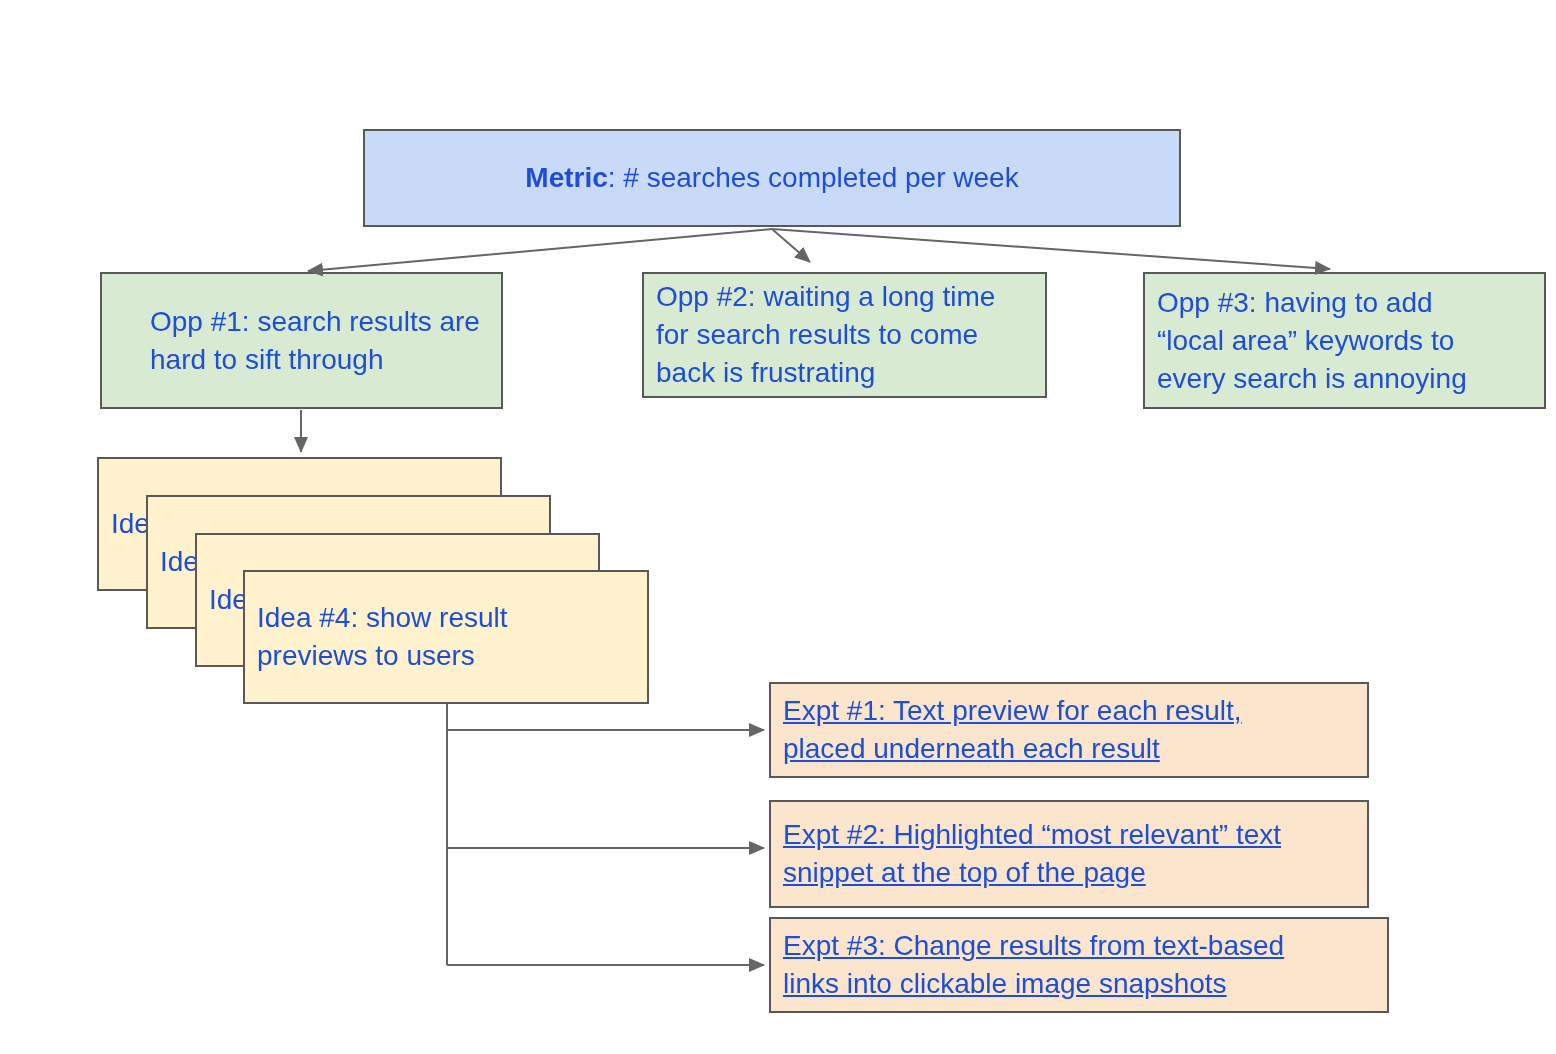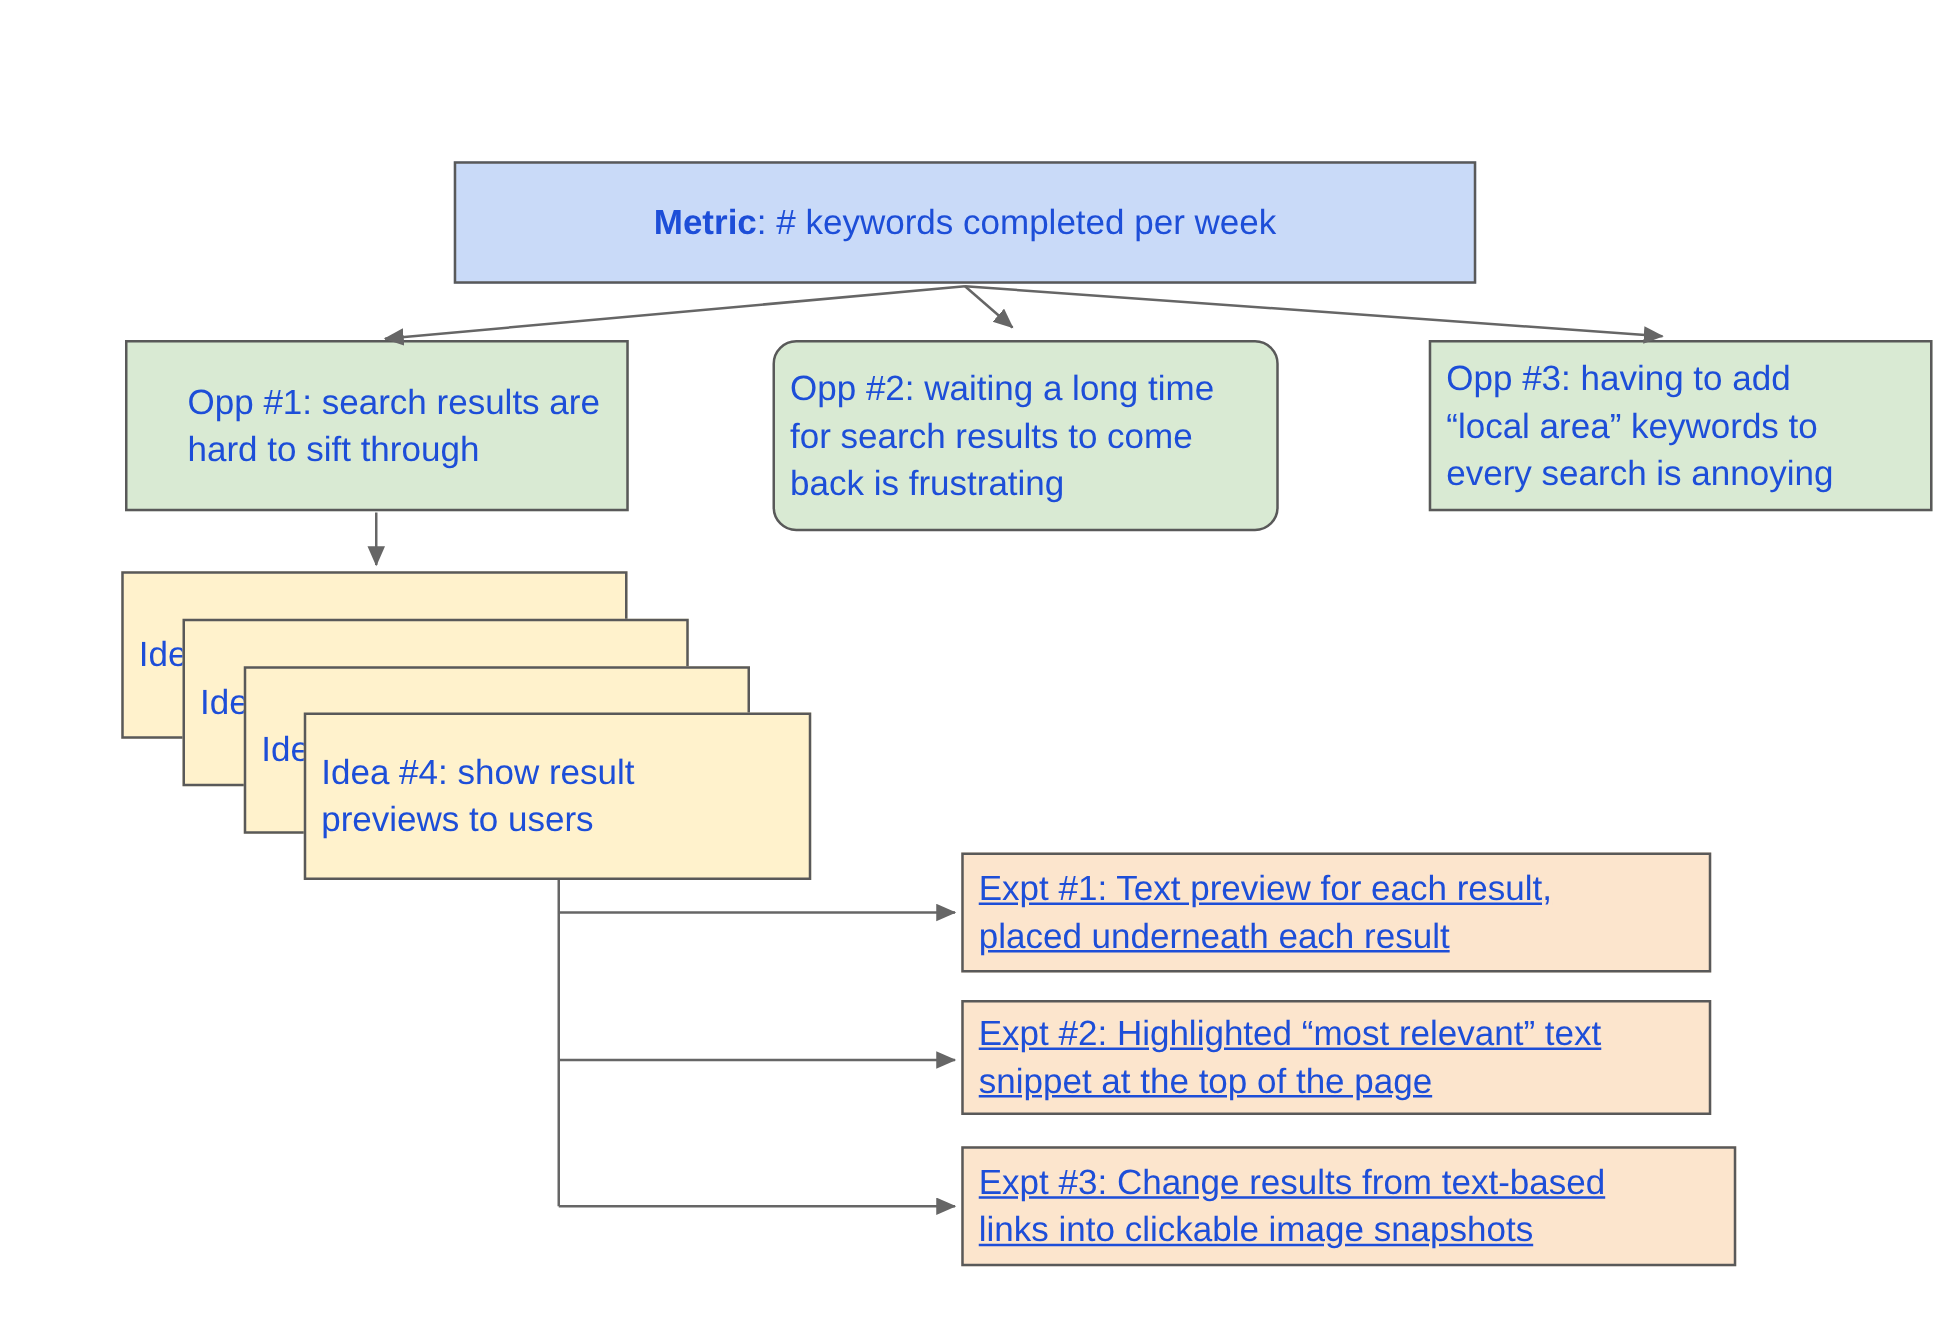--- a/index.html
+++ b/index.html
@@ -25,30 +25,30 @@
   }
   .metric{
     left:323px;top:129px;width:818px;height:98px;
     background:#c9daf8;
     justify-content:center;
     white-space:normal;
   }
   .metric .b{font-weight:bold;}
   .opp{background:#d9ead3;}
   #opp1{left:60px;top:272px;width:403px;height:137px;padding-left:48px;}
-  #opp2{left:578px;top:272px;width:405px;height:153px;border-radius:19px;}
+  #opp2{left:602px;top:272px;width:405px;height:126px;}
   #opp3{left:1103px;top:272px;width:403px;height:137px;align-items:center;}
   .idea{background:#fff2cc;}
   #idea1{left:57px;top:457px;width:405px;height:134px;z-index:1;}
   #idea2{left:106px;top:495px;width:405px;height:134px;z-index:2;}
   #idea3{left:155px;top:533px;width:405px;height:134px;z-index:3;}
   #idea4{left:203px;top:570px;width:406px;height:134px;z-index:4;}
   .expt{background:#fce5cd;text-decoration:underline;}
   #expt1{left:729px;top:682px;width:600px;height:96px;}
-  #expt2{left:729px;top:800px;width:600px;height:92px;}
+  #expt2{left:729px;top:800px;width:600px;height:108px;}
   #expt3{left:729px;top:917px;width:620px;height:96px;}
   svg.connectors{
     position:absolute;left:0;top:0;width:1556px;height:1054px;
     z-index:5;
     pointer-events:none;
   }
   svg.connectors line{stroke:#666666;stroke-width:2;}
 </style>
 </head>
 <body>
@@ -69,21 +69,21 @@
     <line x1="261" y1="410" x2="261" y2="452" marker-end="url(#arrow)"></line>
 
     <line x1="407" y1="704" x2="407" y2="965"></line>
     <line x1="407" y1="730" x2="724" y2="730" marker-end="url(#arrow)"></line>
     <line x1="407" y1="848" x2="724" y2="848" marker-end="url(#arrow)"></line>
     <line x1="407" y1="965" x2="724" y2="965" marker-end="url(#arrow)"></line>
   </svg>
 
   <div class="box metric">
     <span class="b">Metric</span>
-      <span>: # keywords completed per week</span>
+      <span>: # searches completed per week</span>
   </div>
 
   <div class="box opp" id="opp1">
     <span>Opp #1: search results are
 hard to sift through</span>
   </div>
   <div class="box opp" id="opp2">
     <span>Opp #2: waiting a long time
 for search results to come
 back is frustrating</span>

